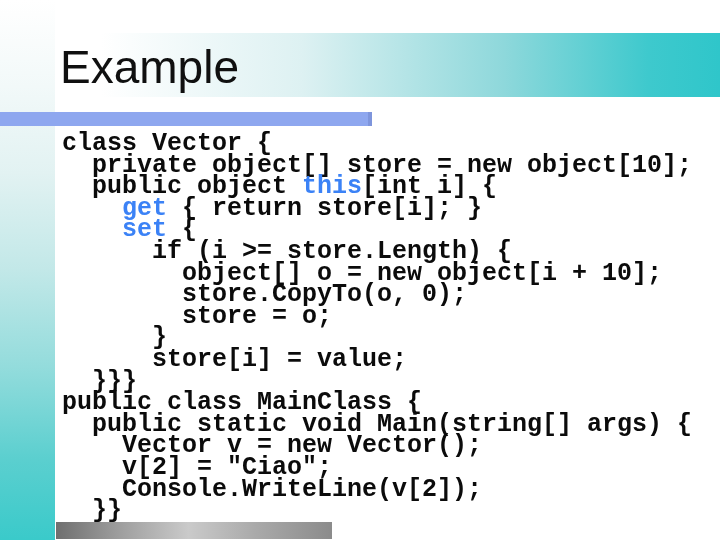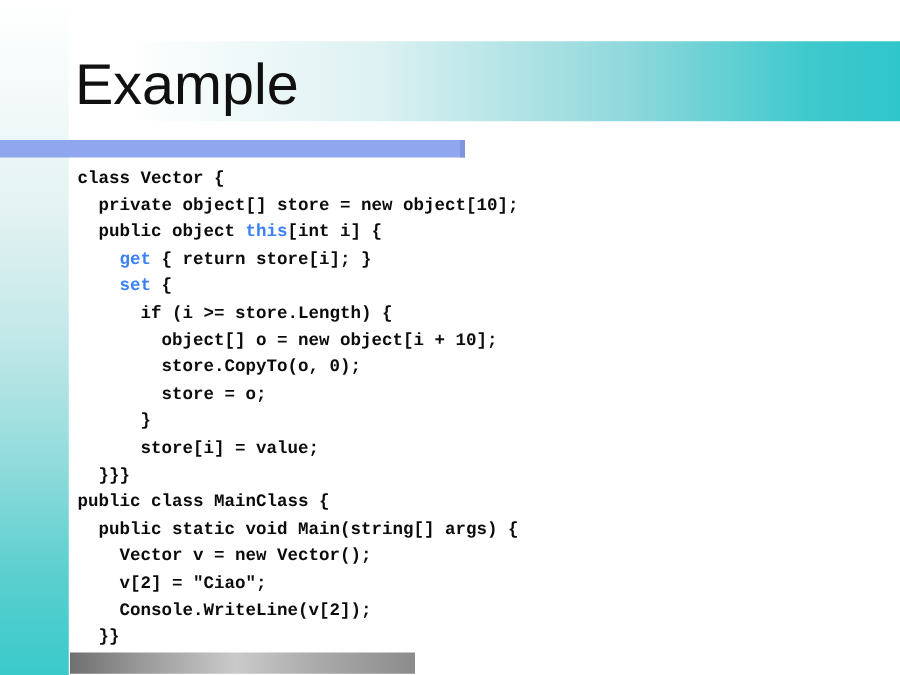--- a/index.html
+++ b/index.html
@@ -60,21 +60,21 @@
     right: 0; top: 0;
     width: 4px; height: 14px;
     background: #7e95dc;
   }
   
   .code {
     position: absolute;
     left: 62px; top: 133px;
     font-family: "Liberation Mono", monospace;
     font-weight: 700;
-    font-size: 14px;
+    font-size: 25px;
     line-height: 21.6px;
     color: #0b0b0b;
     white-space: pre;
   }
   .code .kw { color: #3b82f6; }
   
   .bottom-bar {
     position: absolute;
     left: 56px; top: 522px;
     width: 276px; height: 17px;

